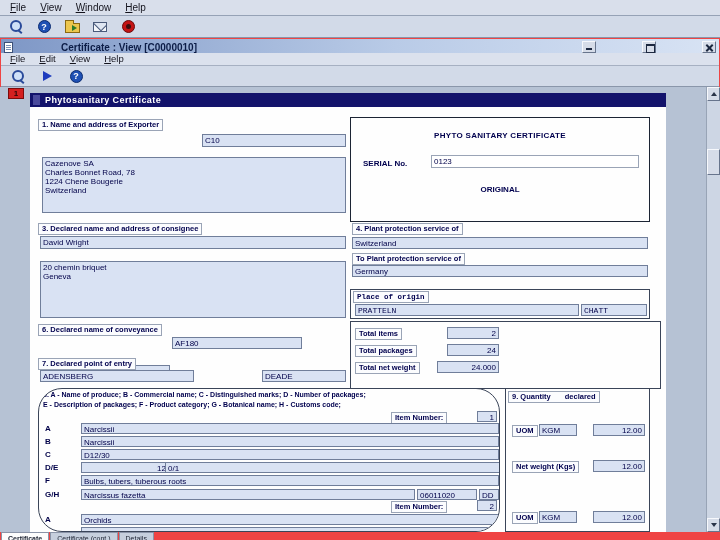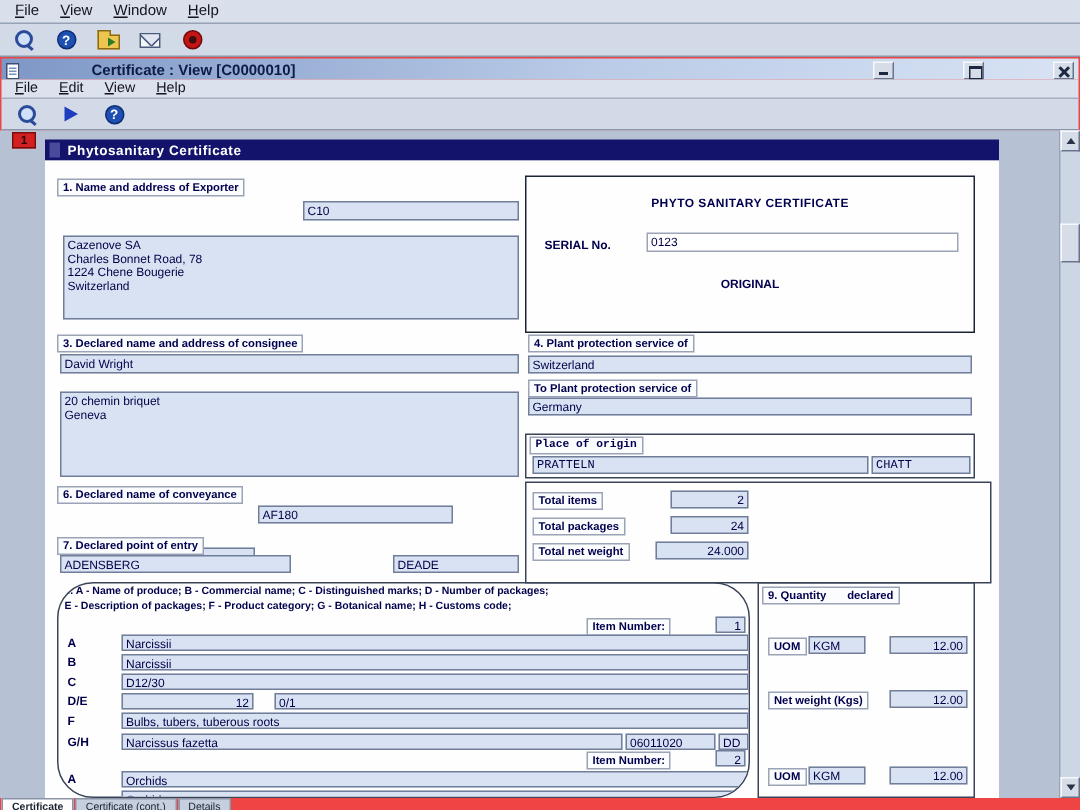--- a/index.html
+++ b/index.html
@@ -203,21 +203,21 @@
       <div class="fld num" style="left:438px;top:22px;width:20px;height:11px;">1</div>
 
       <span class="rowkey" style="left:6px;top:35px;">A</span>
       <div class="fld" style="left:42px;top:34px;width:418px;height:11px;">Narcissii</div>
       <span class="rowkey" style="left:6px;top:48px;">B</span>
       <div class="fld" style="left:42px;top:47px;width:418px;height:11px;">Narcissii</div>
       <span class="rowkey" style="left:6px;top:61px;">C</span>
       <div class="fld" style="left:42px;top:60px;width:418px;height:11px;">D12/30</div>
       <span class="rowkey" style="left:6px;top:74px;">D/E</span>
       <div class="fld num" style="left:42px;top:73px;width:88px;height:11px;">12</div>
-      <div class="fld" style="left:144px;top:73px;width:356px;height:11px;">0/1</div>
+      <div class="fld" style="left:126px;top:73px;width:356px;height:11px;">0/1</div>
       <span class="rowkey" style="left:6px;top:87px;">F</span>
       <div class="fld" style="left:42px;top:86px;width:418px;height:11px;">Bulbs, tubers, tuberous roots</div>
       <span class="rowkey" style="left:6px;top:101px;">G/H</span>
       <div class="fld" style="left:42px;top:100px;width:334px;height:11px;">Narcissus fazetta</div>
       <div class="fld" style="left:378px;top:100px;width:60px;height:11px;">06011020</div>
       <div class="fld" style="left:440px;top:100px;width:20px;height:11px;">DD</div>
 
       <span class="lbl" style="left:352px;top:112px;">Item Number:</span>
       <div class="fld num" style="left:438px;top:111px;width:20px;height:11px;">2</div>
       <span class="rowkey" style="left:6px;top:126px;">A</span>

